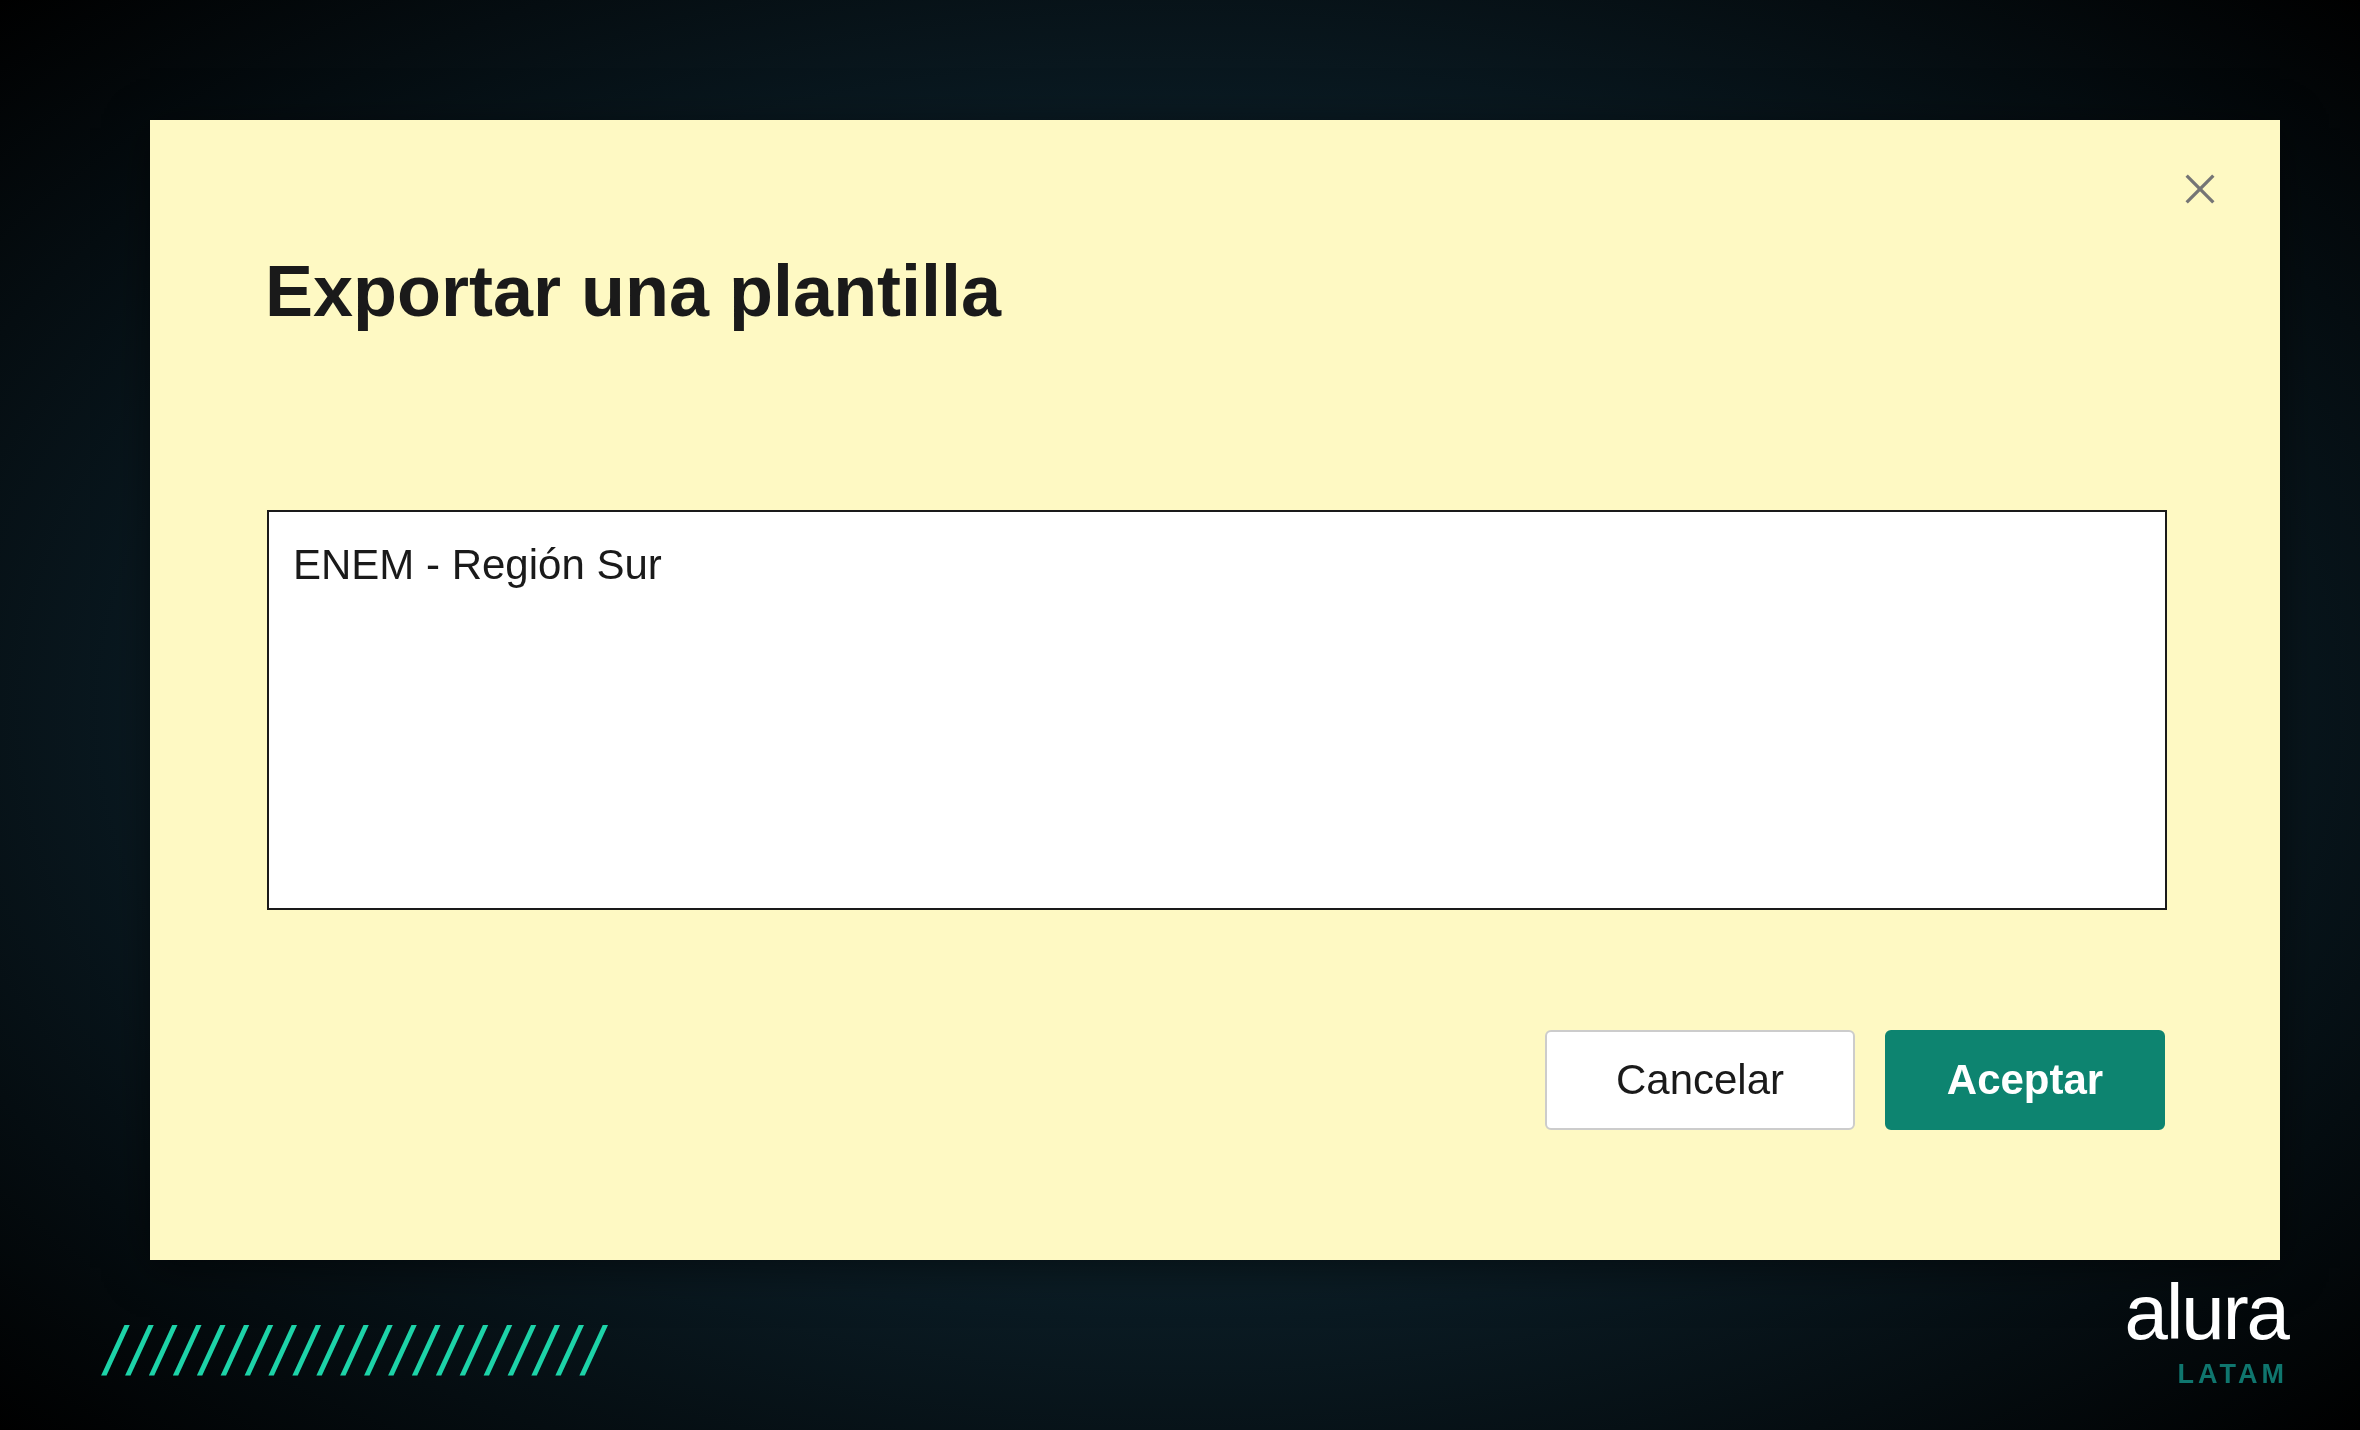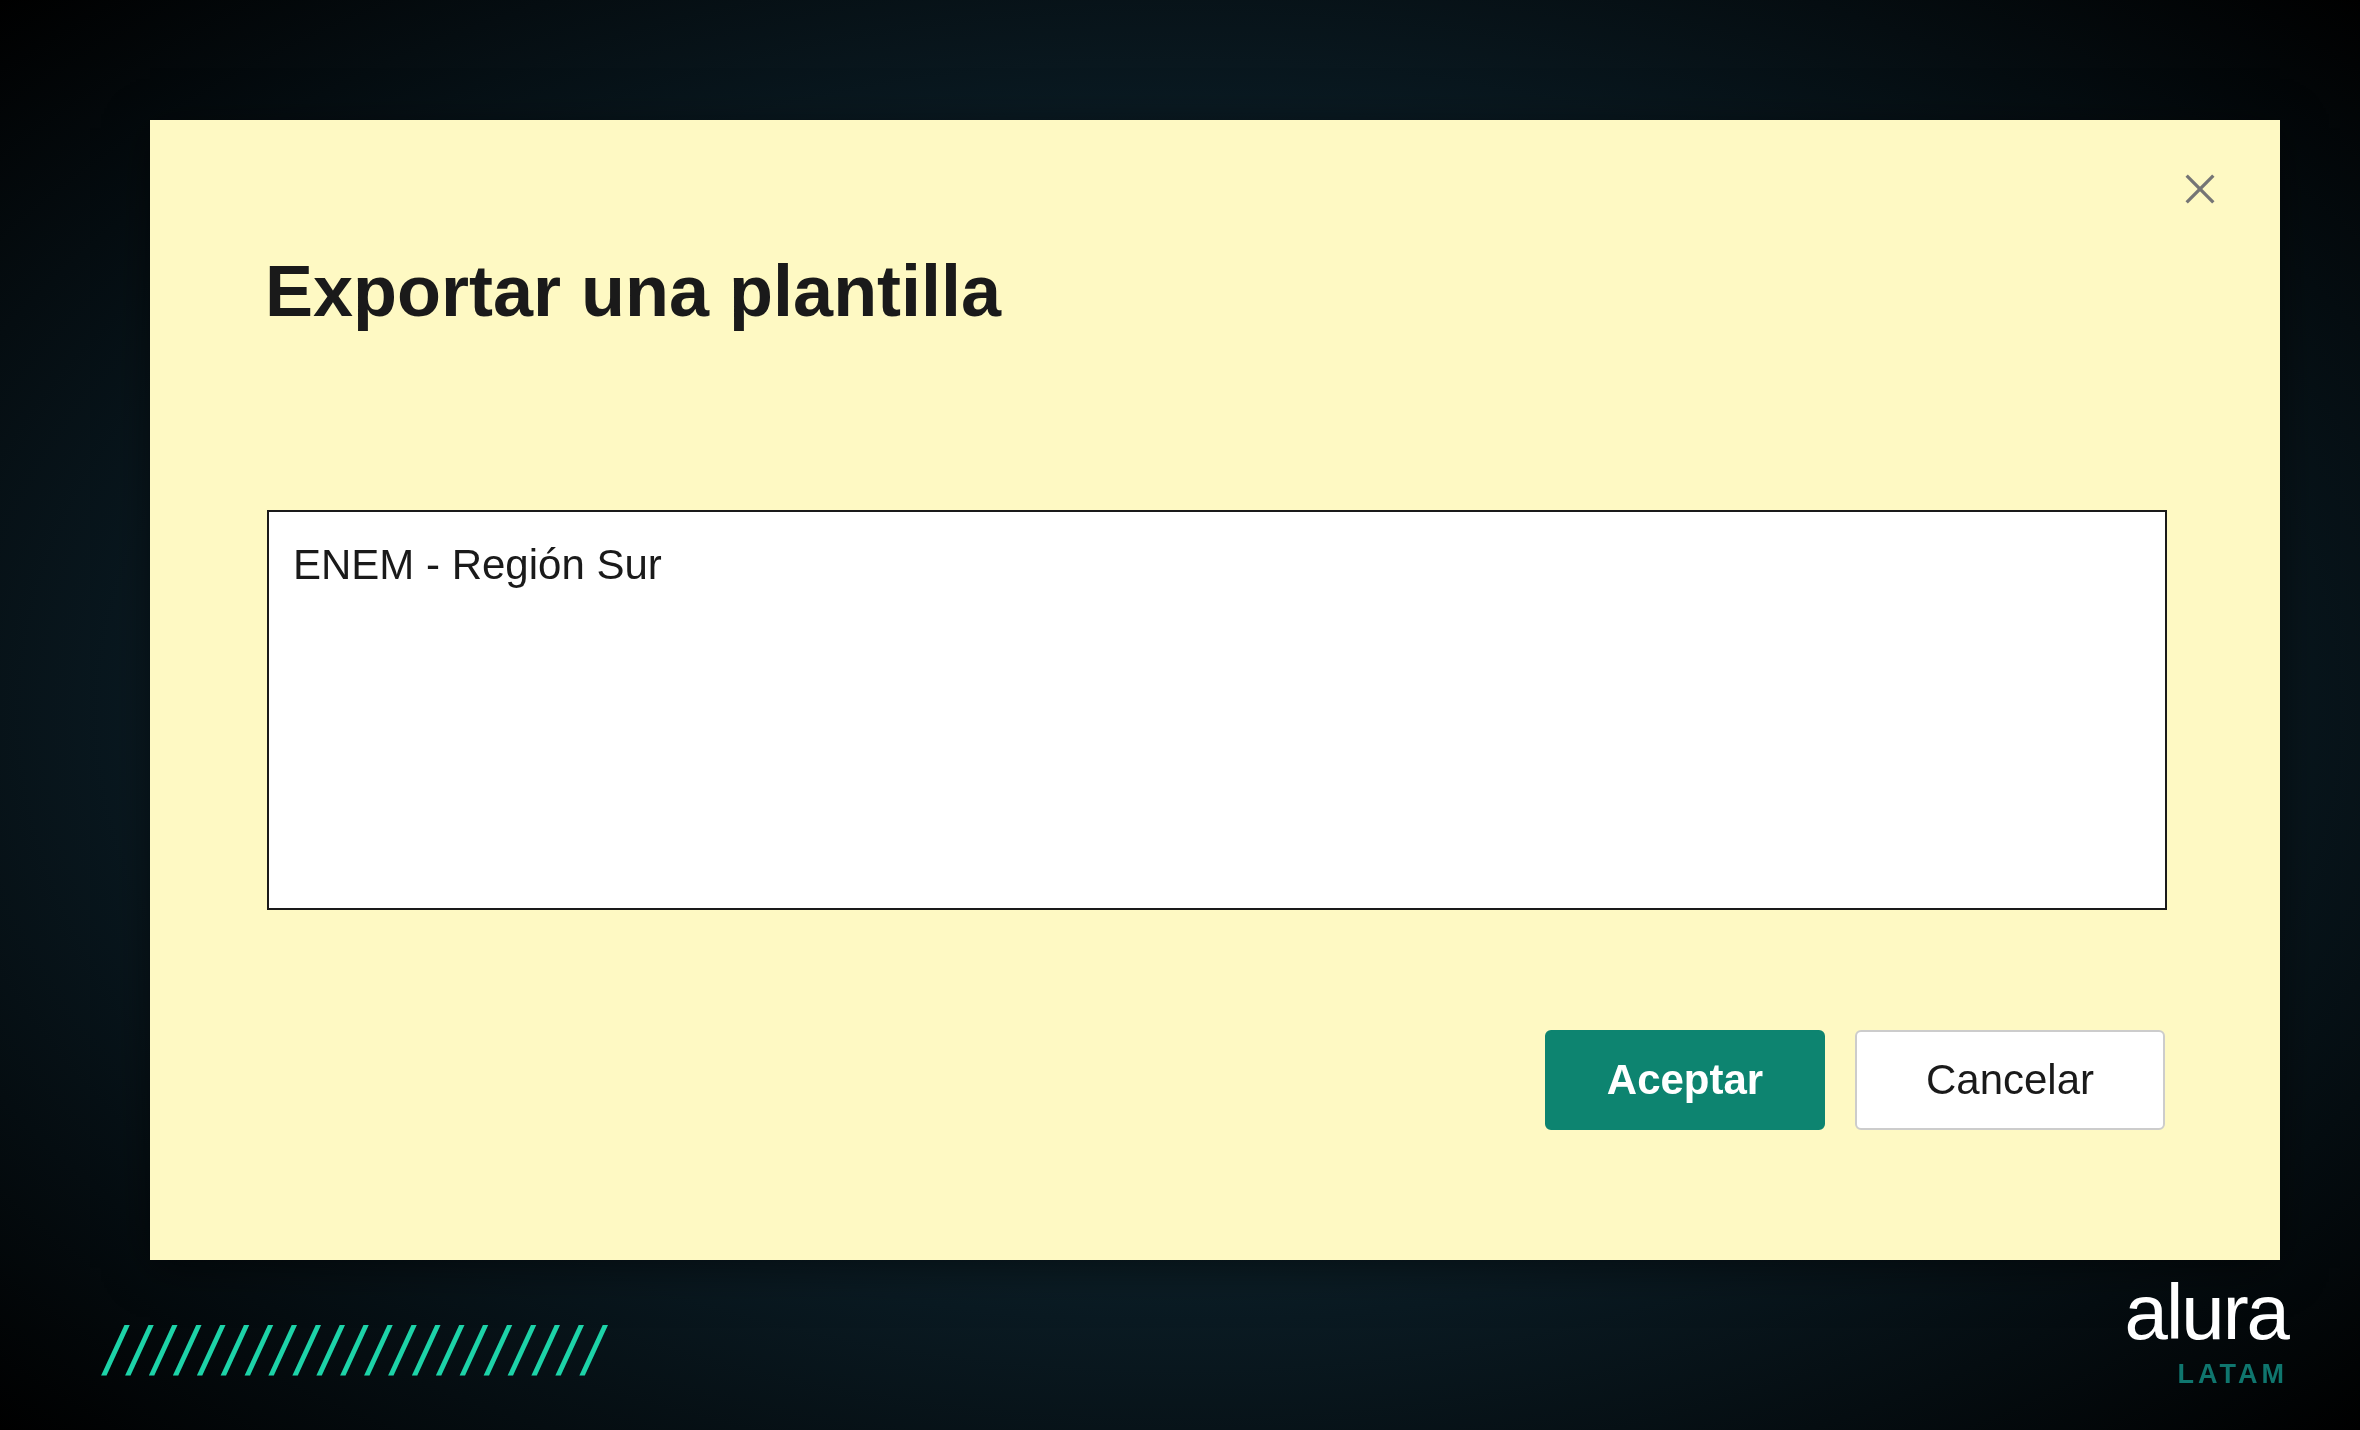--- a/index.html
+++ b/index.html
@@ -173,22 +173,22 @@
       </svg>
     </span>
   </button>
 
   <h1 class="dialog-title">Exportar una plantilla</h1>
 
 
   <textarea class="description-input" style="">ENEM - Región Sur</textarea>
 
   <div class="button-row">
+    <button class="btn btn-secondary">Cancelar</button>
     <button class="btn btn-primary">Aceptar</button>
-    <button class="btn btn-secondary">Cancelar</button>
   </div>
 
 </div>
 
 <div class="slashes">
     <span class="slash">/</span>
     <span class="slash">/</span>
     <span class="slash">/</span>
     <span class="slash">/</span>
     <span class="slash">/</span>

